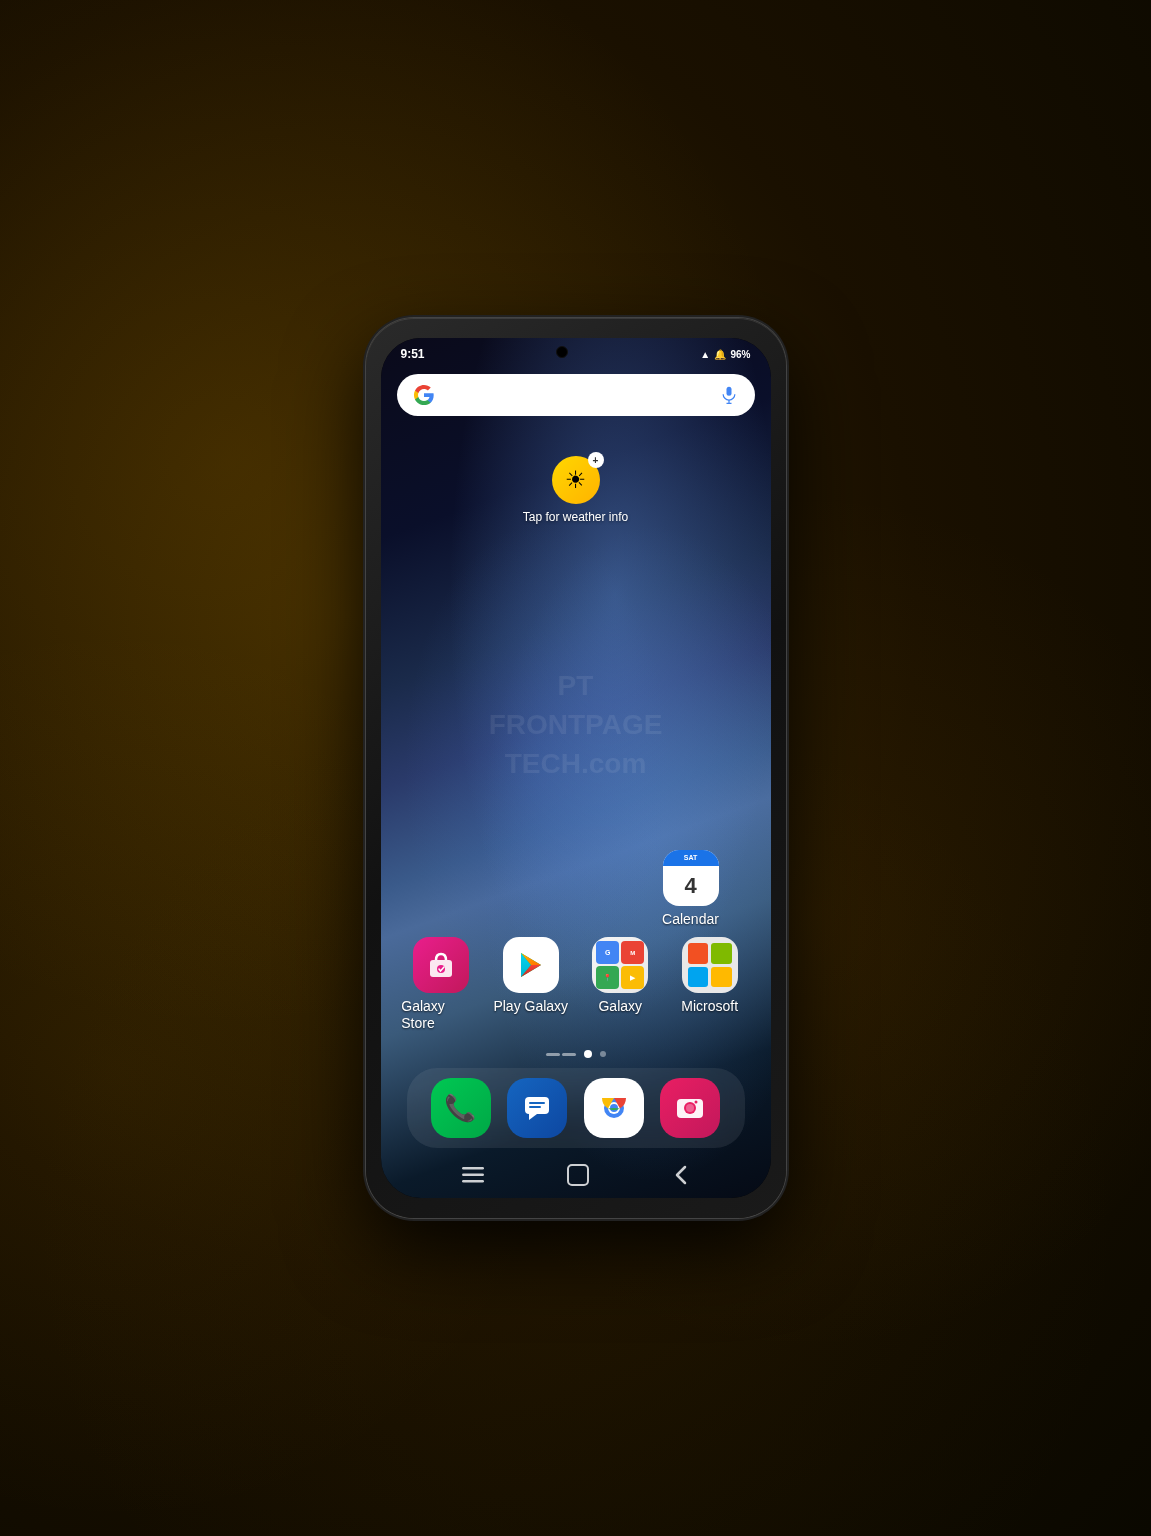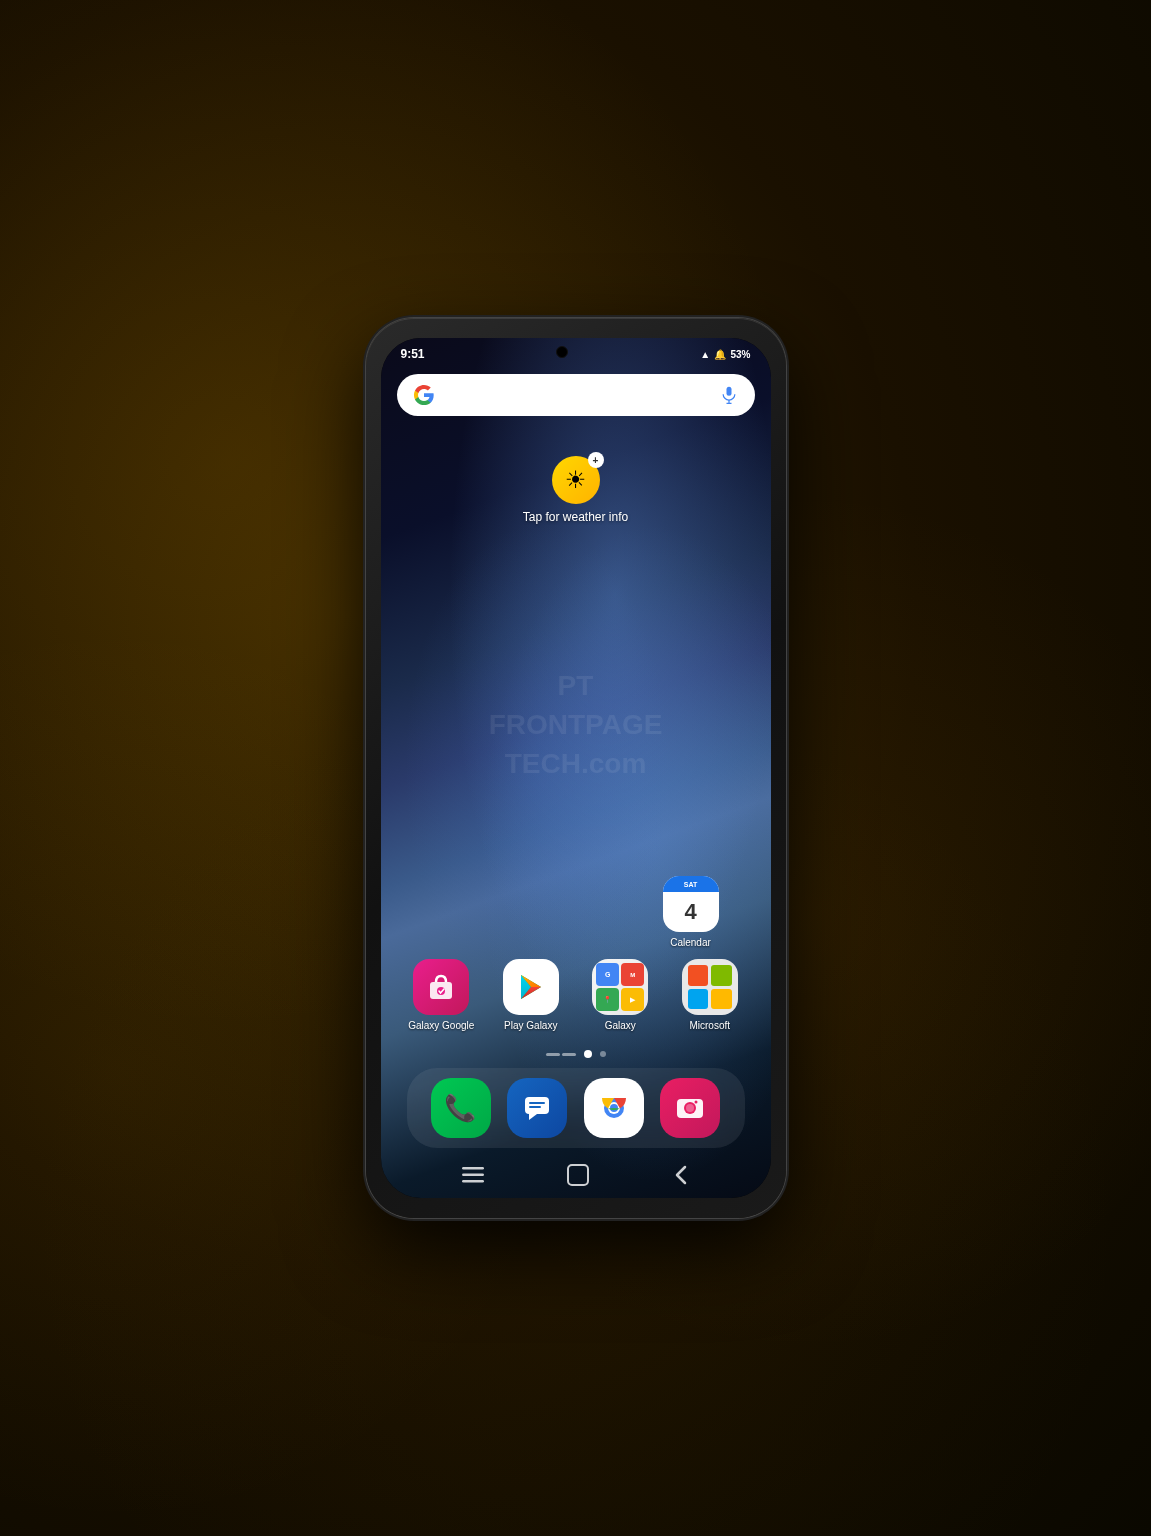--- a/index.html
+++ b/index.html
@@ -185,21 +185,21 @@
     .app-icon-wrap {
       display: flex;
       flex-direction: column;
       align-items: center;
       gap: 5px;
       width: 80px;
     }
 
     .app-label {
       color: white;
-      font-size: 10px;
+      font-size: 14px;
       text-align: left;
       text-shadow: 0 1px 2px rgba(0,0,0,0.7);
       line-height: 1.2;
     }
 
     
     .icon-row {
       display: flex;
       justify-content: space-around;
       padding: 0 6px 8px;
@@ -447,21 +447,21 @@
     <div class="screen-content">
 
       <div class="status-bar">
         <span class="status-time">9:51</span>
         <div class="camera-area">
           <div class="camera-dot"></div>
         </div>
         <div class="status-icons">
           <span>▲</span>
           <span>🔔</span>
-          <span>53%</span>
+          <span>96%</span>
         </div>
       </div>
 
       <div class="search-bar-container">
         <div class="search-bar">
 
           <svg class="google-g" viewBox="0 0 24 24">
             <path d="M22.56 12.25c0-.78-.07-1.53-.2-2.25H12v4.26h5.92c-.26 1.37-1.04 2.53-2.21 3.31v2.77h3.57c2.08-1.92 3.28-4.74 3.28-8.09z" fill="#4285F4"></path>
             <path d="M12 23c2.97 0 5.46-.98 7.28-2.66l-3.57-2.77c-.98.66-2.23 1.06-3.71 1.06-2.86 0-5.29-1.93-6.16-4.53H2.18v2.84C3.99 20.53 7.7 23 12 23z" fill="#34A853"></path>
             <path d="M5.84 14.09c-.22-.66-.35-1.36-.35-2.09s.13-1.43.35-2.09V7.07H2.18C1.43 8.55 1 10.22 1 12s.43 3.45 1.18 4.93l3.66-2.84z" fill="#FBBC05"></path>
@@ -503,21 +503,21 @@
 
           <div class="app-icon-wrap">
             <div class="galaxy-store-icon">
               <svg width="30" height="30" viewBox="0 0 30 30">
                 <rect x="4" y="10" width="22" height="17" rx="3" fill="rgba(255,255,255,0.9)"></rect>
                 <path d="M10 10 Q10 4 15 4 Q20 4 20 10" fill="none" stroke="white" stroke-width="2.5"></path>
                 <circle cx="15" cy="19" r="4" fill="#e91e8c"></circle>
                 <path d="M13 19 L14.5 21 L18 17" stroke="white" stroke-width="1.5" fill="none" stroke-linecap="round"></path>
               </svg>
             </div>
-            <span class="app-label">Galaxy Google</span>
+            <span class="app-label">Galaxy Store</span>
           </div>
 
           <div class="app-icon-wrap">
             <div class="play-store-icon">
               <svg width="32" height="32" viewBox="0 0 32 32">
                 <defs>
                   <linearGradient id="pg1" x1="0" y1="0" x2="0" y2="1">
                     <stop offset="0%" stop-color="#02d4f0"></stop>
                     <stop offset="100%" stop-color="#02b4d0"></stop>
                   </linearGradient>

